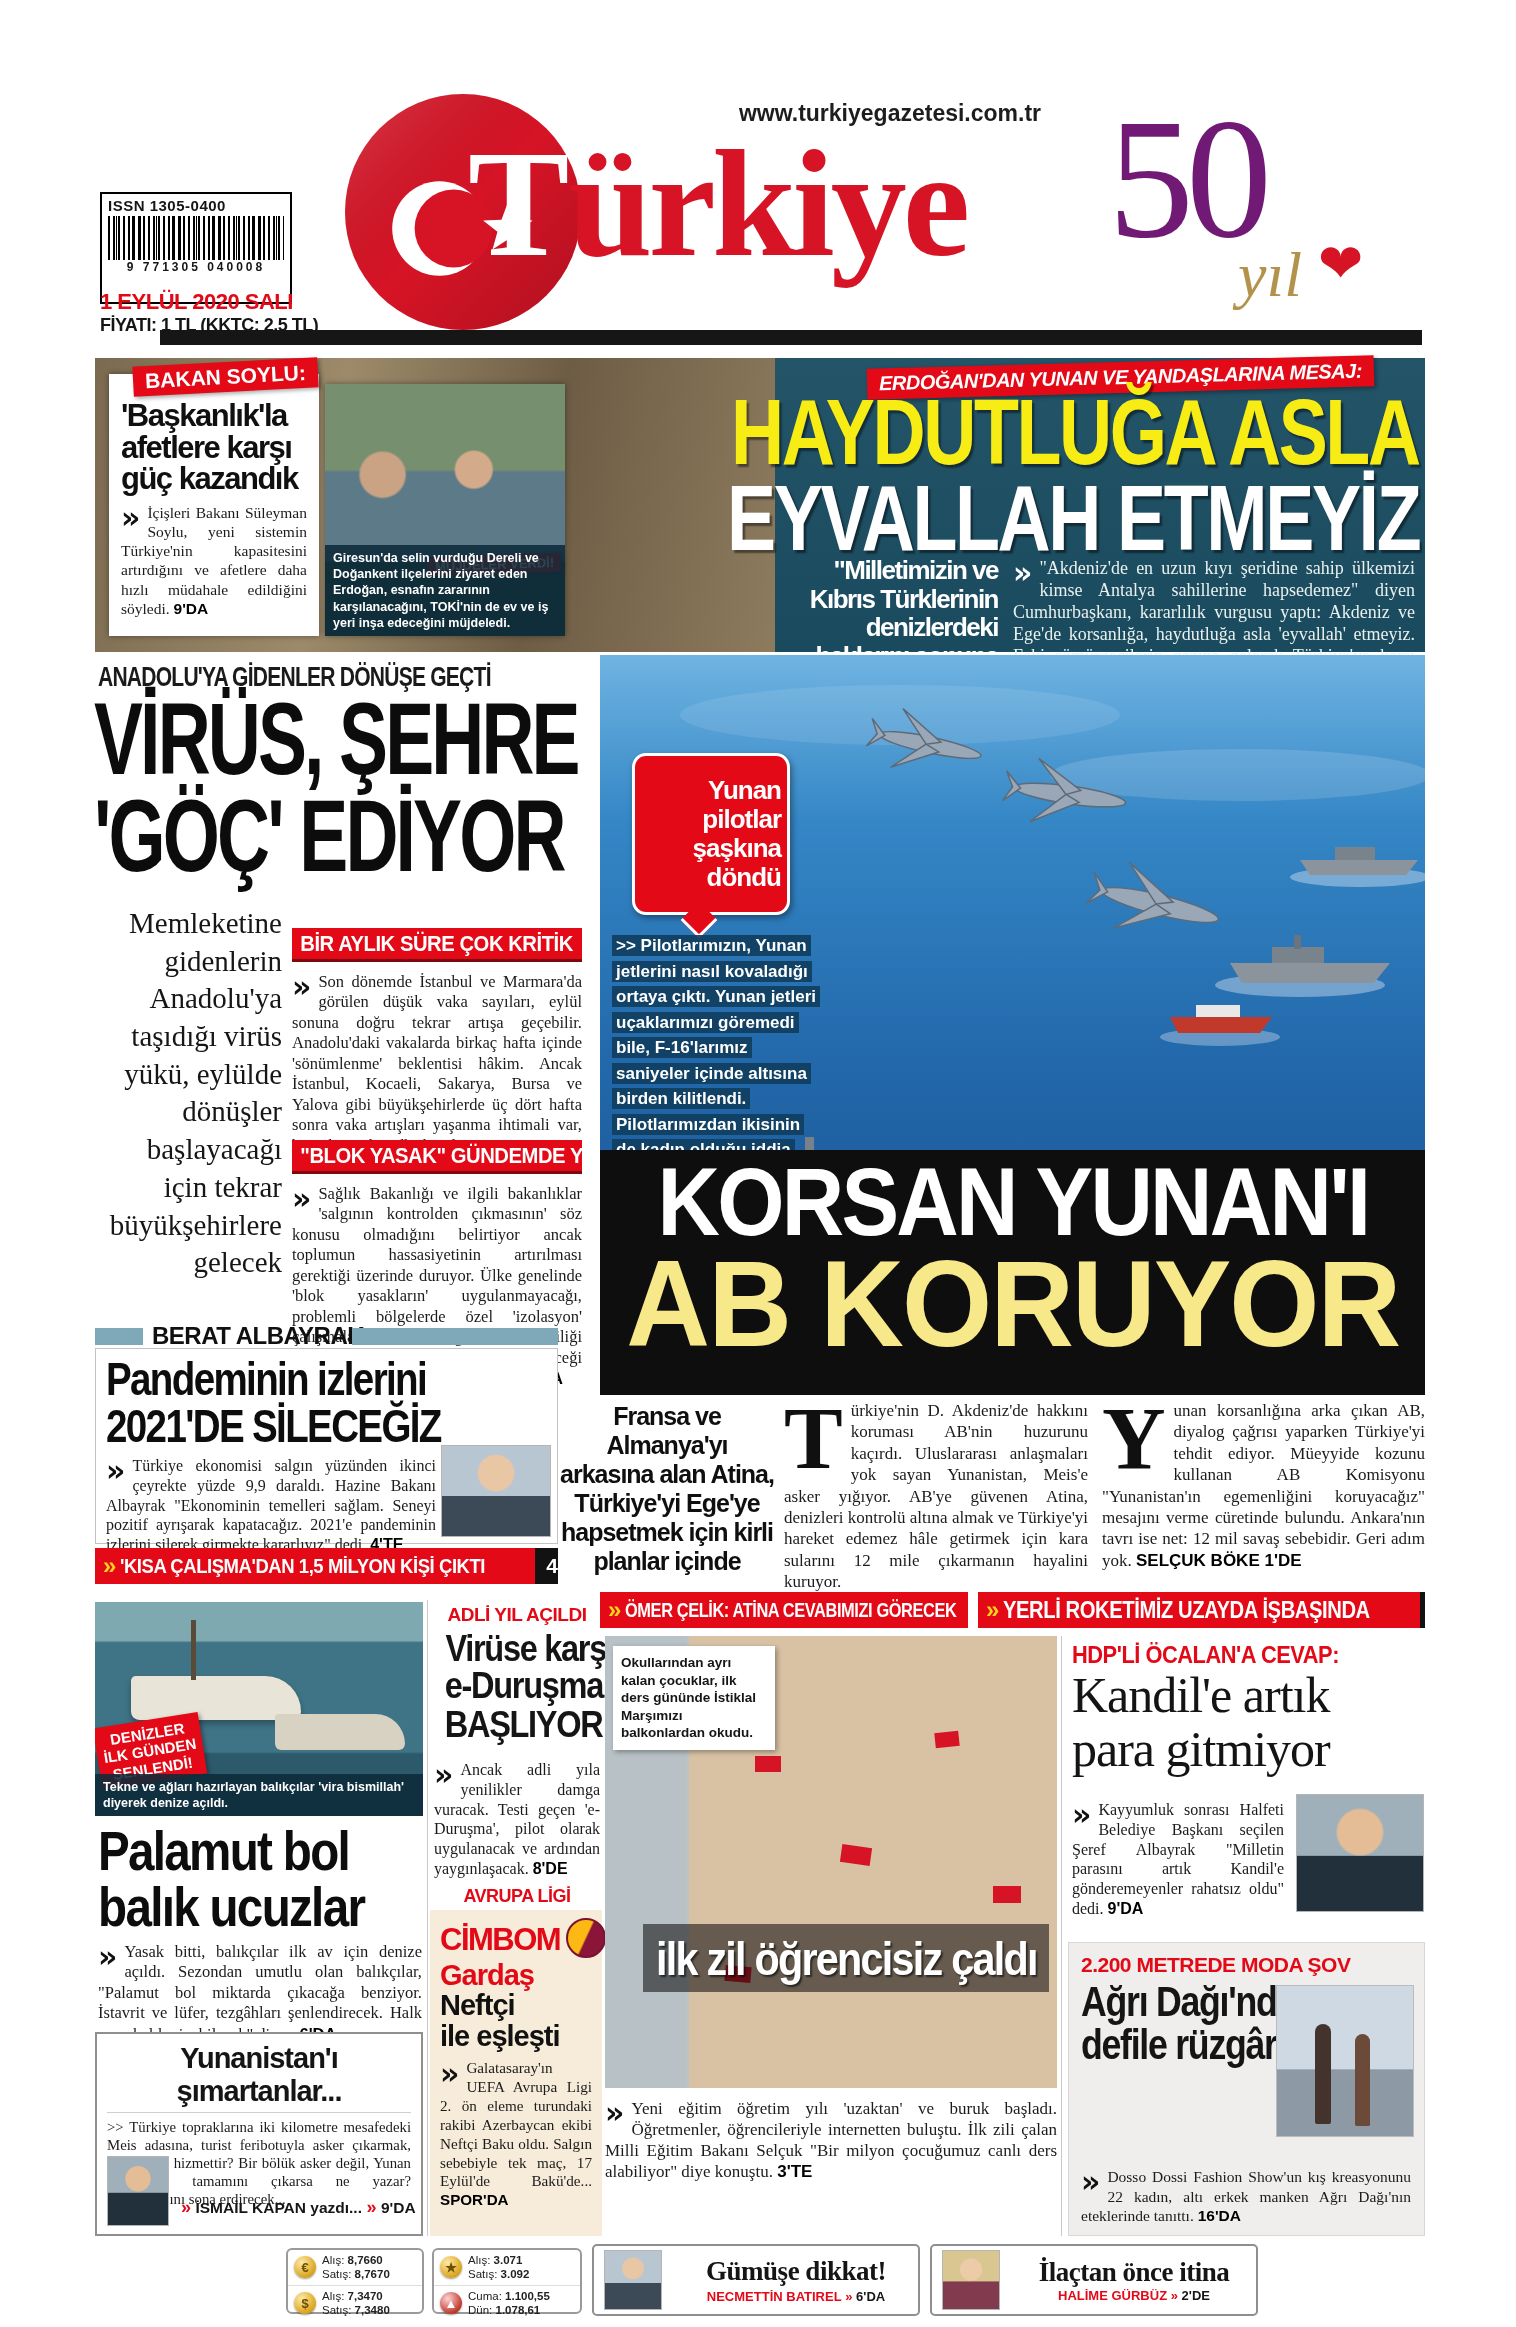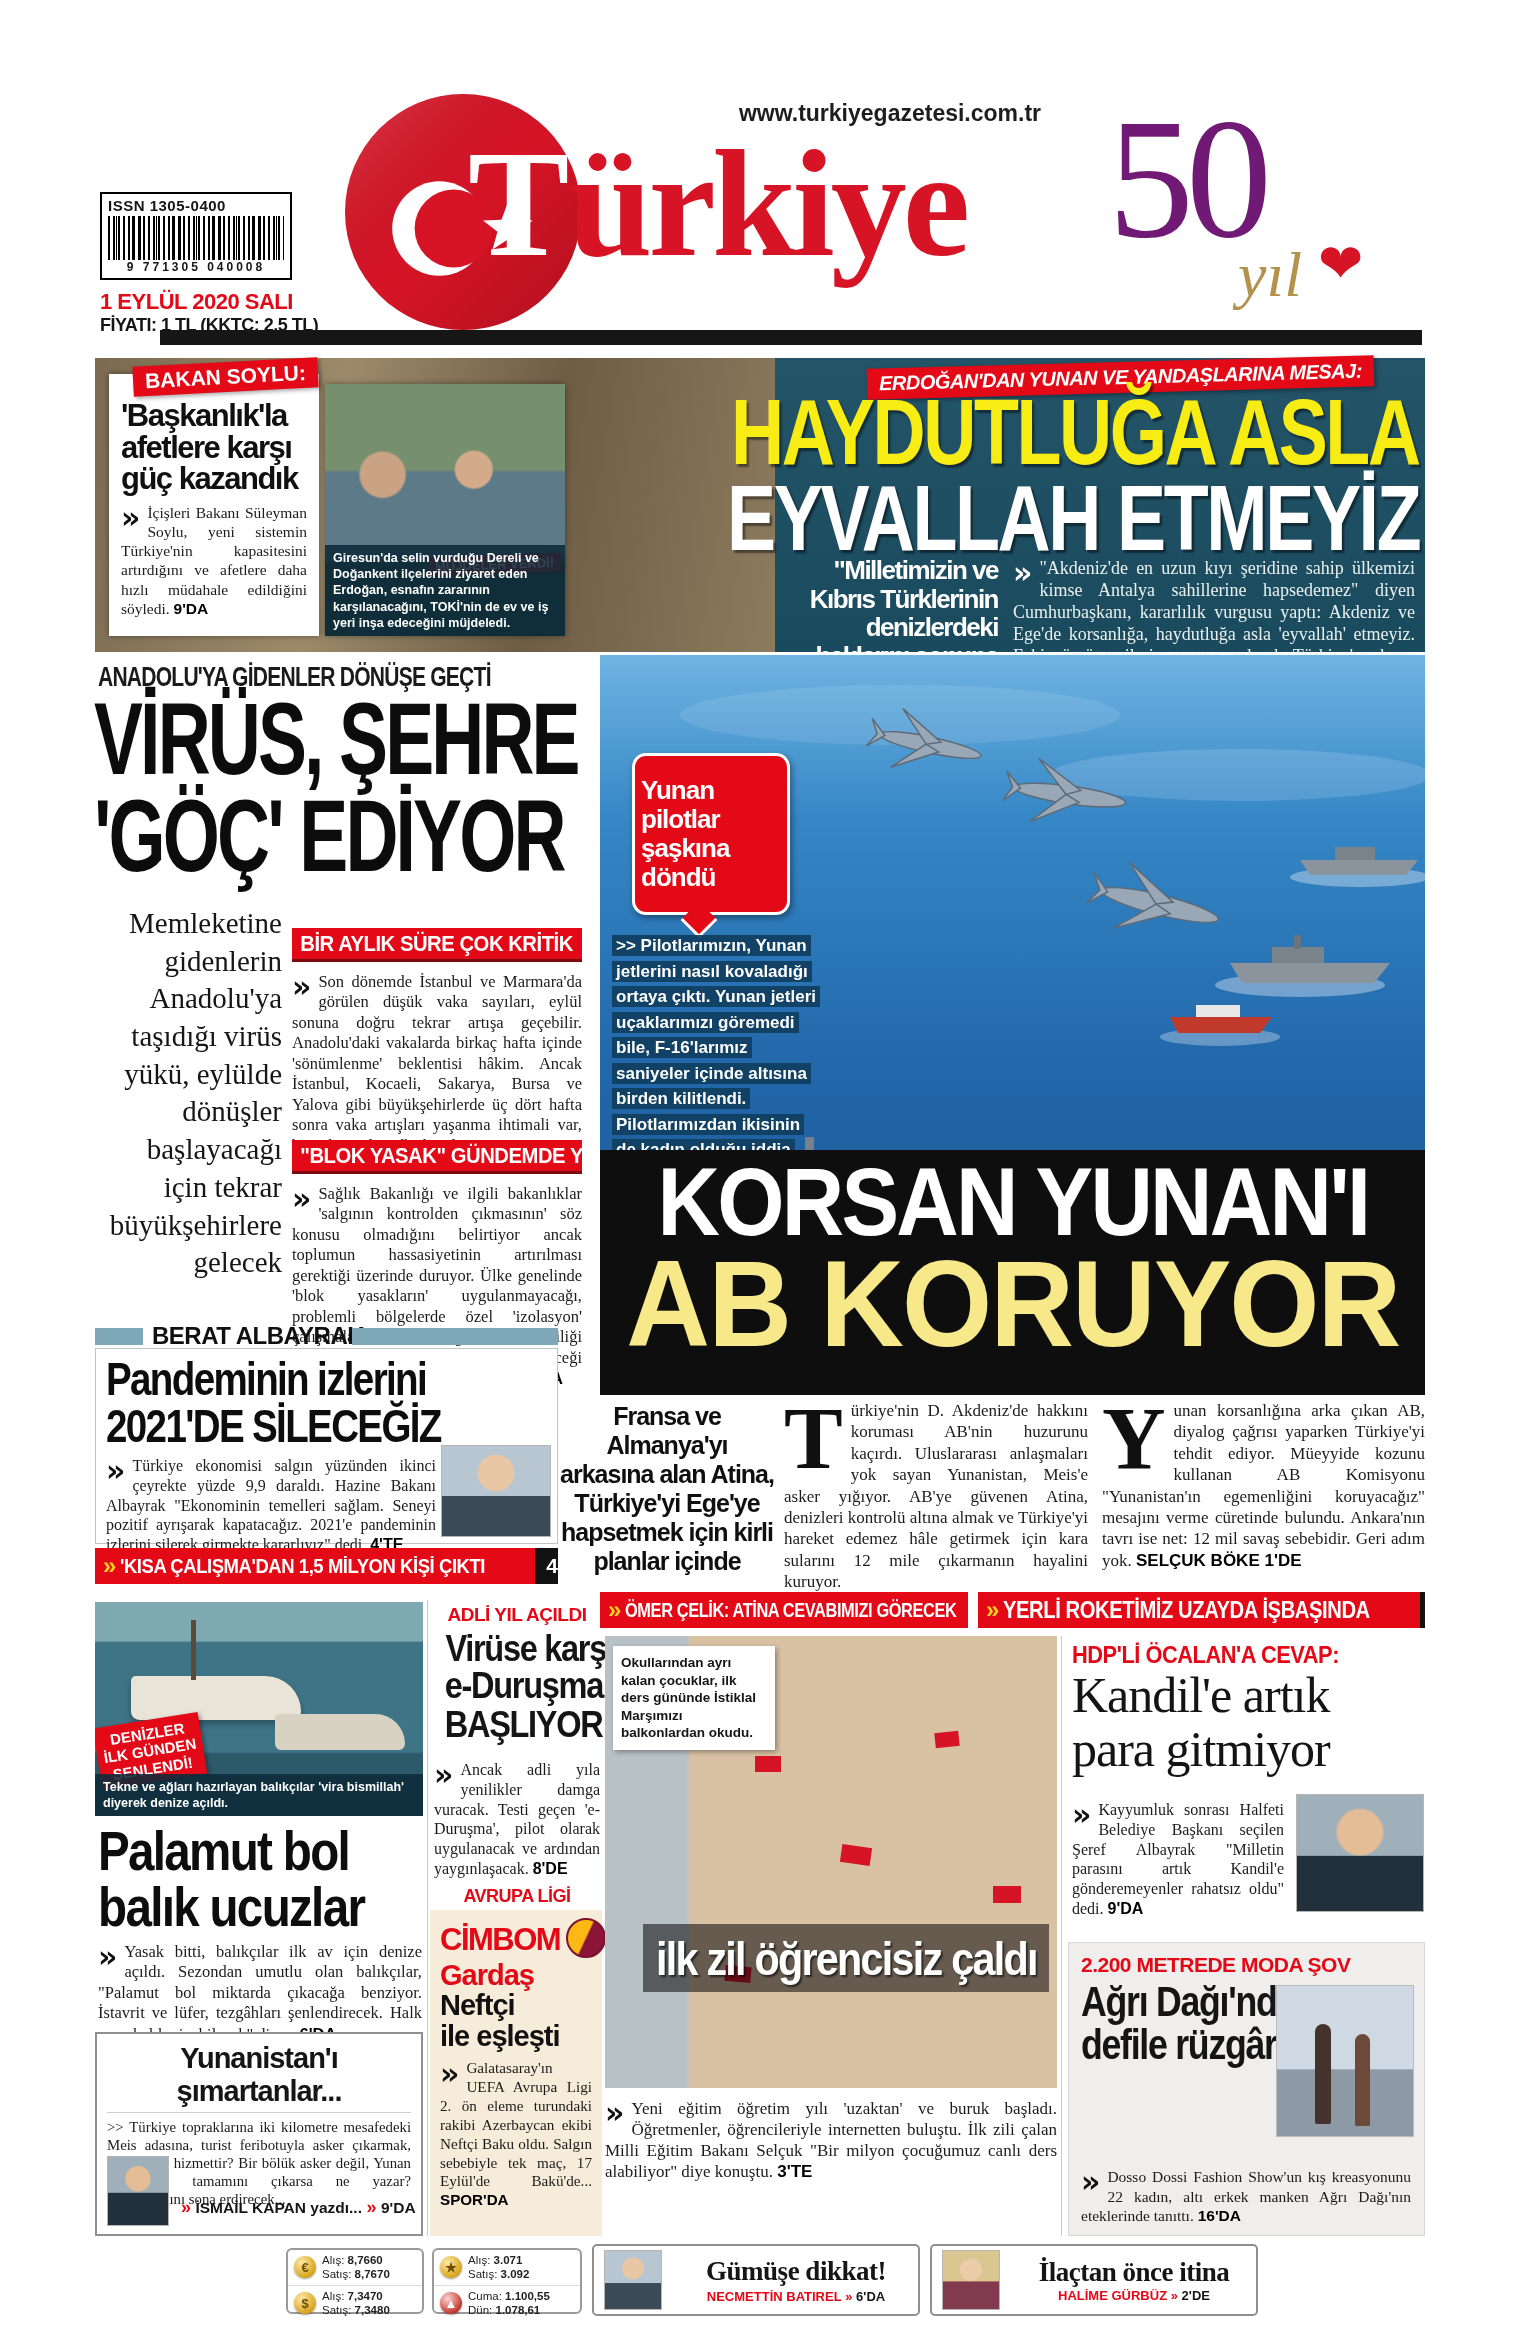--- a/index.html
+++ b/index.html
@@ -37,21 +37,21 @@
   .face2{background:radial-gradient(circle at 50% 32%,#e4bd96 0 22%,rgba(0,0,0,0) 24%),linear-gradient(180deg,#9fb0ba 0 52%,#22303c 53%)}
   .caption-strip{position:absolute;left:0;right:0;bottom:0;background:rgba(13,42,58,.88);color:#fff;font-weight:bold;font-size:12.5px;line-height:1.3;padding:5px 8px}
 </style>
 </head>
 <body>
 
 <div class="page">
 
   <div class="abs" style="left:660px;top:100px;width:460px;text-align:center;font-size:23px;font-weight:bold;color:#1d1d1d">www.turkiyegazetesi.com.tr</div>
 
-  <div class="abs" style="left:100px;top:192px;width:192px;height:88px;border:2px solid #000;background:#fff;padding:3px 6px">
+  <div class="abs" style="left:100px;top:192px;width:192px;height:112px;border:2px solid #000;background:#fff;padding:3px 6px">
     <div style="font-size:15px;font-weight:bold;letter-spacing:.5px">ISSN 1305-0400</div>
     <div style="height:44px;margin-top:2px;background:repeating-linear-gradient(90deg,#000 0 2px,#fff 2px 5px),repeating-linear-gradient(90deg,#000 0 1px,#fff 1px 8px);background-blend-mode:multiply"></div>
     <div style="font-size:12px;font-weight:bold;letter-spacing:3px;text-align:center">9  771305  040008</div>
   </div>
 
   <div class="abs kicker-red" style="left:100px;top:289px;font-size:22px;font-weight:bold;color:var(--red);letter-spacing:-.5px">1 EYLÜL 2020 SALI</div>
   <div class="abs b" style="left:100px;top:315px;font-size:18px;letter-spacing:-.5px">FİYATI: 1 TL  (KKTC: 2,5 TL)</div>
 
   <div class="abs" style="left:160px;top:330px;width:1262px;height:15px;background:#161616;z-index:1"></div>
 
@@ -184,21 +184,21 @@
       </g>
 
       <g>
         <ellipse cx="620" cy="382" rx="60" ry="9" fill="rgba(255,255,255,.3)"></ellipse>
         <polygon points="570,362 672,362 660,378 578,378" fill="#c0392b"></polygon>
           <rect x="596" y="350" width="44" height="12" fill="#e8e8e8"></rect>
       </g>
     </svg>
 
     
-    <div style="position:absolute;left:32px;top:98px;width:158px;height:162px;background:#e30917;border:3px solid #fff;border-radius:14px;display:flex;align-items:center;justify-content:center;text-align:left;box-shadow:2px 3px 6px rgba(0,0,0,.4)">
+    <div style="position:absolute;left:32px;top:98px;width:158px;height:162px;background:#e30917;border:3px solid #fff;border-radius:14px;display:flex;align-items:center;justify-content:center;text-align:right;box-shadow:2px 3px 6px rgba(0,0,0,.4)">
       <span class="b w" style="font-size:26px;line-height:1.12;letter-spacing:-1px;padding:6px">Yunan pilotlar şaşkına döndü</span>
     </div>
     <div style="position:absolute;left:86px;top:252px;width:26px;height:26px;background:#e30917;border-right:3px solid #fff;border-bottom:3px solid #fff;transform:rotate(45deg)"></div>
 
     
     <div style="position:absolute;left:12px;top:278px;width:204px;font-size:17px;font-weight:bold;line-height:1.5">
       <span style="color:#fff;background:rgba(16,62,94,.92);padding:1px 4px;-webkit-box-decoration-break:clone;box-decoration-break:clone">&gt;&gt; Pilotlarımızın, Yunan jetlerini nasıl kovaladığı ortaya çıktı. Yunan jetleri uçaklarımızı göremedi bile, F-16'larımız saniyeler içinde altısına birden kilitlendi. Pilotlarımızdan ikisinin de kadın olduğu iddia edildi.</span>
     </div>
 
     

